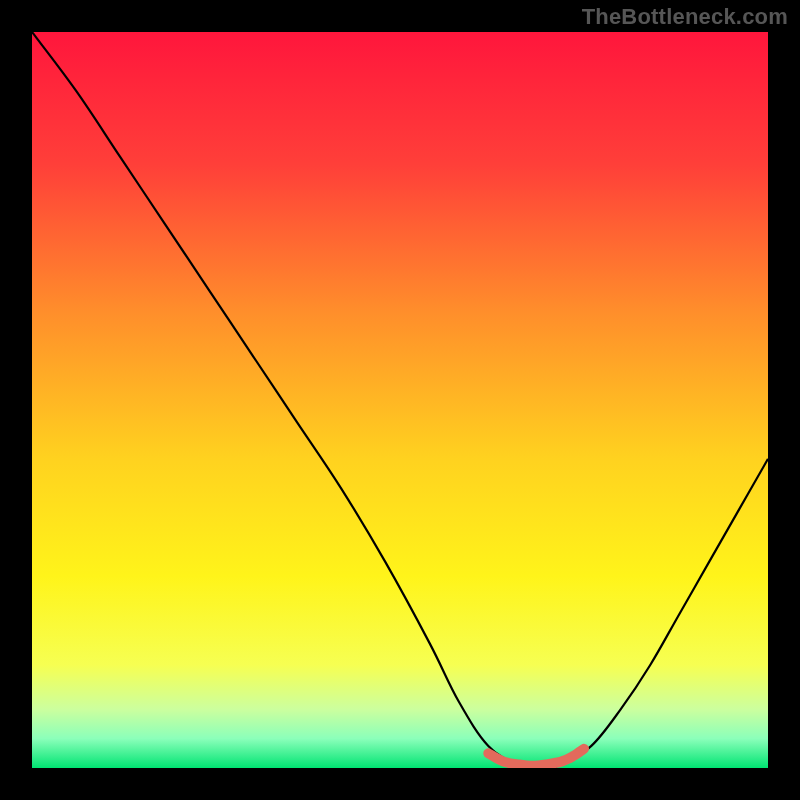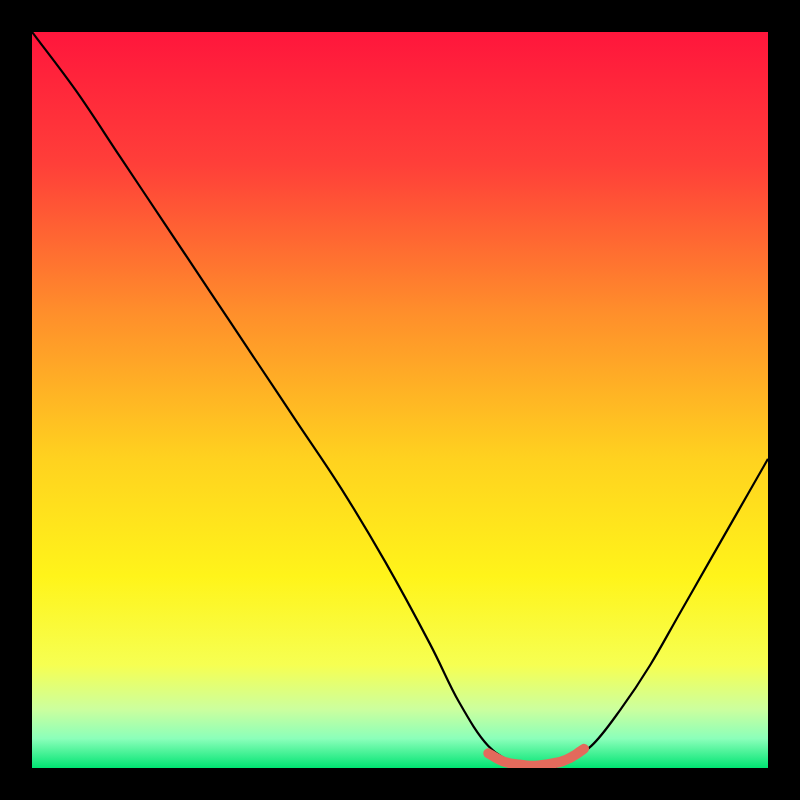--- a/index.html
+++ b/index.html
@@ -33,20 +33,21 @@
     display: block;
     width: 736px;
     height: 736px;
   }
 </style>
 </head>
 <body>
 
 <div class="frame">
 
+  <div class="watermark">TheBottleneck.com</div>
 
   <div class="plot-area">
     <svg id="chart-svg" viewBox="0 0 736 736">
       <defs>
         <linearGradient id="bg-grad" x1="0" y1="0" x2="0" y2="1">
             <stop offset="0%" stop-color="#ff163c"></stop>
             <stop offset="18%" stop-color="#ff3f39"></stop>
             <stop offset="38%" stop-color="#ff8e2b"></stop>
             <stop offset="58%" stop-color="#ffd21f"></stop>
             <stop offset="74%" stop-color="#fff41a"></stop>

